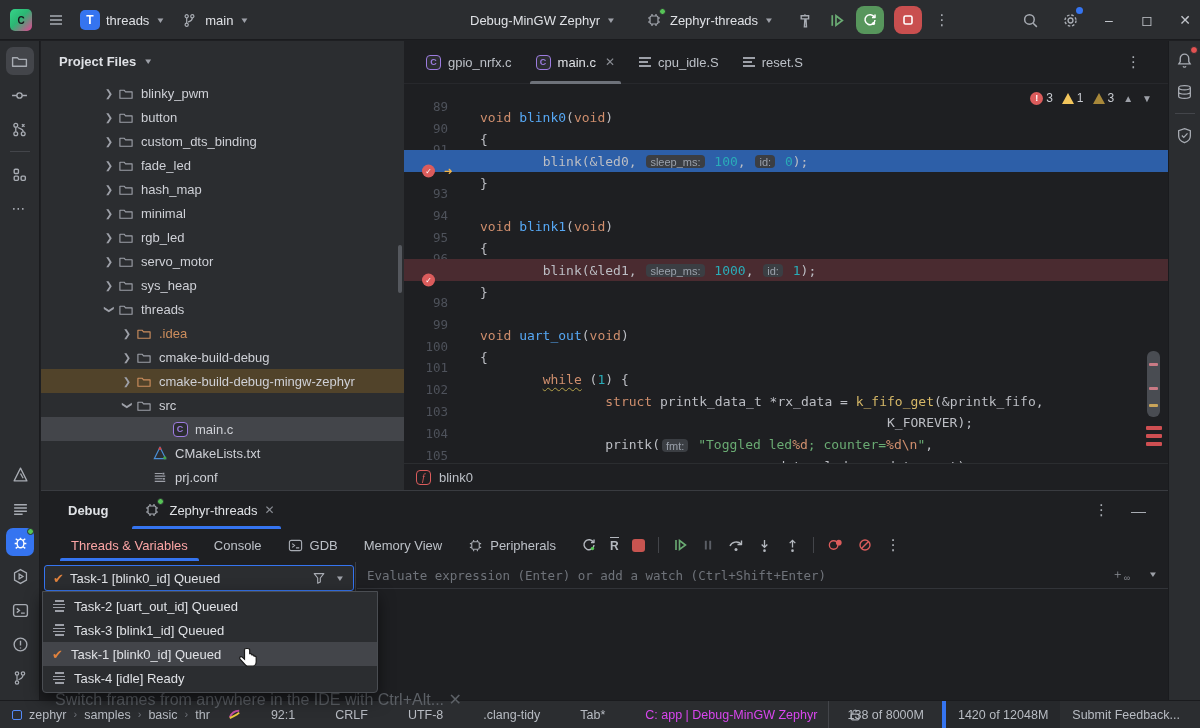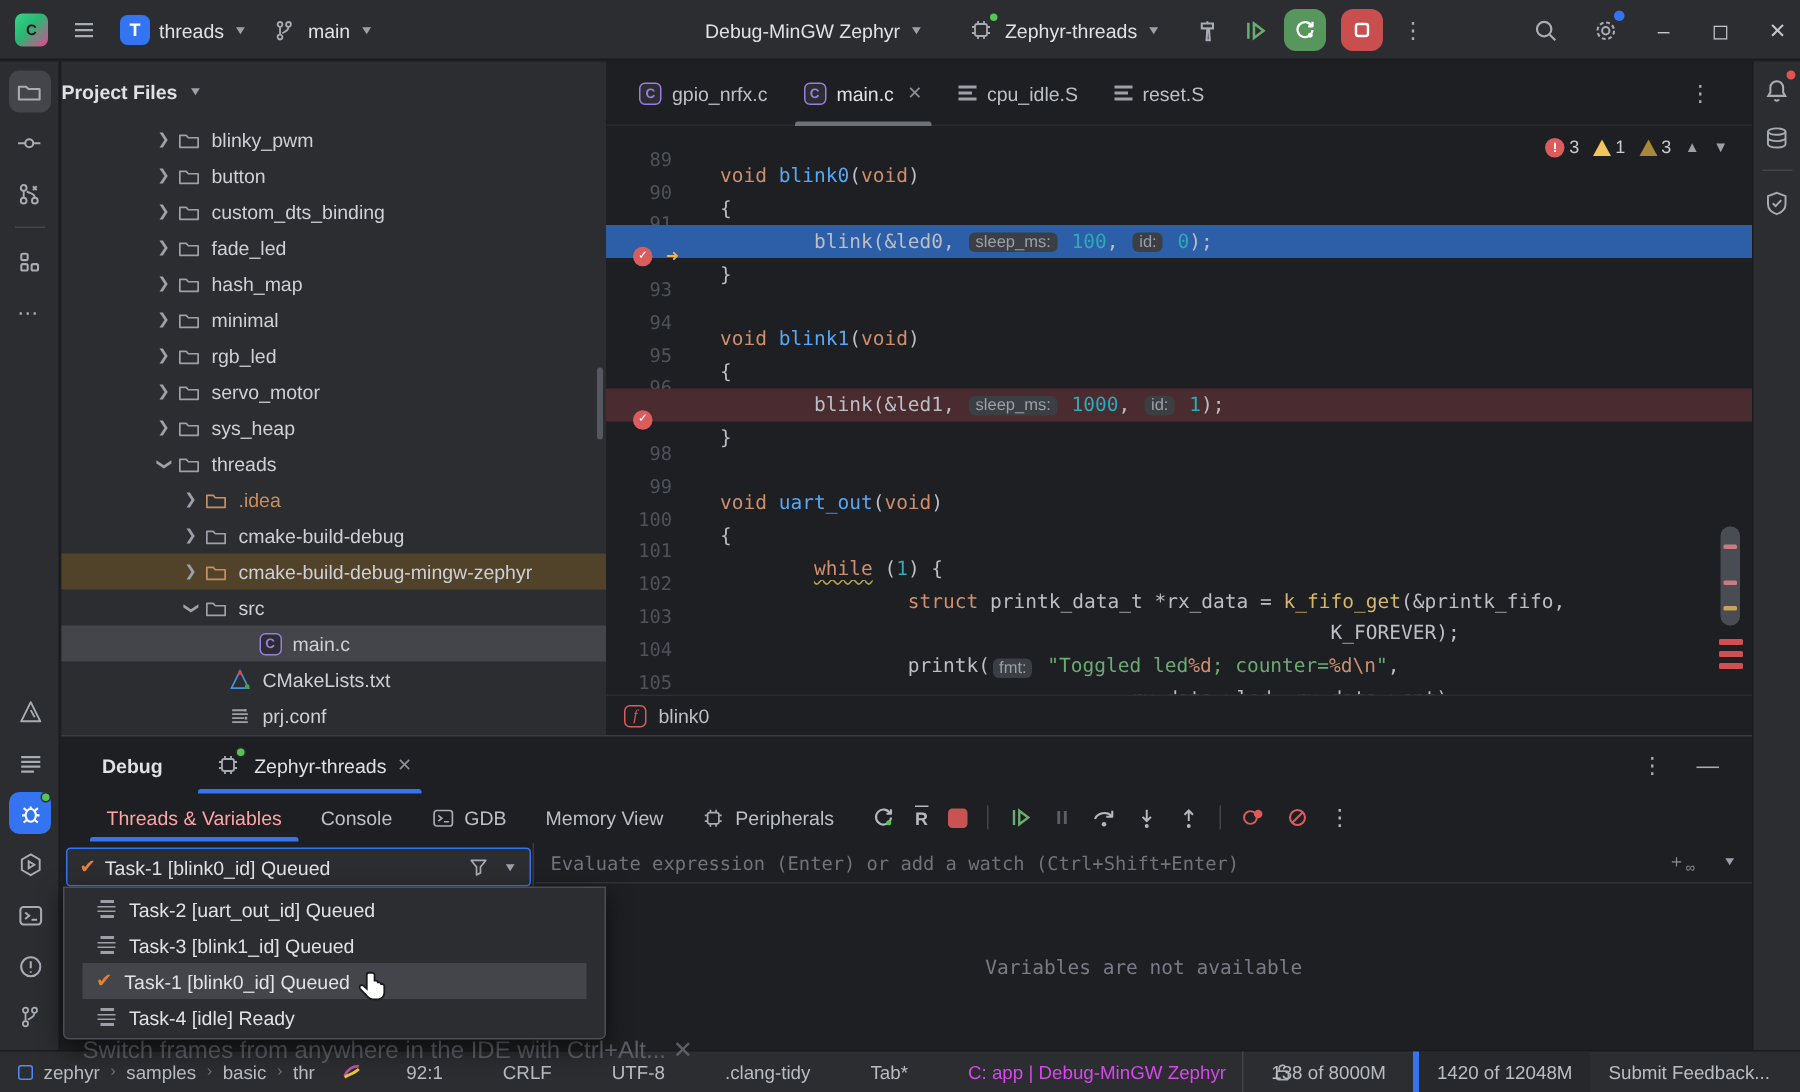--- a/index.html
+++ b/index.html
@@ -37,21 +37,21 @@
   .rail-sep { width:20px; height:1px; background:#43454a; margin:8px auto; }
   .rail-bottom { position:absolute; bottom:2px; left:0; width:40px; }
 
   
   .rightrail { position:absolute; left:1168px; top:41px; width:32px; height:659px; background:#2b2d30; border-left:1px solid #1a1b1e; }
   .rightrail .rail-ic { width:26px; height:26px; }
   .reddot { position:absolute; right:0; top:-1px; width:8px; height:8px; border-radius:50%; background:#e35252; border:1px solid #2b2d30; }
 
   
   .project { position:absolute; left:41px; top:41px; width:363px; height:449px; background:#2b2d30; }
-  .proj-head { height:40px; display:flex; align-items:center; gap:7px; font-weight:bold; color:#dfe1e5; }
+  .proj-head { height:40px; display:flex; align-items:center; padding-left:18px; gap:7px; font-weight:bold; color:#dfe1e5; }
   .tree { position:relative; }
   .trow { height:24px; display:flex; align-items:center; color:#ced0d6; position:relative; white-space:nowrap; }
   .trow.sel { background:#43454a; }
   .trow.excl { background:#51432a; }
   .t-chev { width:16px; font-size:10px; color:#9da0a8; text-align:center; flex:none; }
   .t-chev.exp { transform:rotate(90deg); }
   .t-ic { width:18px; height:16px; flex:none; display:flex; align-items:center; justify-content:center; color:#9da0a8; margin-right:6px; }
   .t-ic.orange { color:#cd8e5d; }
   .t-label.orange { color:#cd8e5d; }
   .cbadge { width:15px; height:15px; border:1.5px solid #9d7ce0; border-radius:4px; color:#9d7ce0; font-size:9px; font-weight:bold;
@@ -118,22 +118,22 @@
   .dtoolbar { display:flex; align-items:center; gap:13px; margin-left:12px; color:#b4b8bf; }
   .dtoolbar .sep { width:1px; height:16px; background:#43454a; }
   .stopsq { width:13px; height:13px; background:#c75450; border-radius:3px; }
 
   .dcontent { position:absolute; left:0; top:71px; width:1127px; height:139px; }
   .dleft { position:absolute; left:0; top:0; width:315px; height:139px; border-right:1px solid #393b40; }
   .combo { position:absolute; left:3px; top:3px; width:310px; height:26px; background:#2b2d30; border:1.5px solid #3574f0; border-radius:3px;
     display:flex; align-items:center; gap:6px; padding:0 8px; color:#dfe1e5; }
   .checkmark { color:#e0823d; font-weight:bold; }
   .combo .grow { flex:1; }
-  .dropdown { position:absolute; left:1px; top:29px; width:362px; background:#2b2d30; border:1px solid #4a4d52; border-radius:0 0 4px 4px;
-    box-shadow:0 6px 16px rgba(0,0,0,.55); padding:2px 12px; z-index:40; }
+  .dropdown { position:absolute; left:1px; top:29px; width:336px; background:#2b2d30; border:1px solid #4a4d52; border-radius:0 0 4px 4px;
+    box-shadow:0 6px 16px rgba(0,0,0,.55); padding:2px 0; z-index:40; }
   .drow { height:24px; display:flex; align-items:center; gap:8px; padding:0 9px; color:#dfe1e5; white-space:nowrap; }
   .drow.hov { background:#43454a; }
   .threadic { display:flex; flex-direction:column; gap:1.6px; width:14px; align-items:center; }
   .threadic i { display:block; width:12px; height:1.6px; background:#9da0a8; }
   .threadic i:nth-child(1){ width:9px; } .threadic i:nth-child(4){ width:9px; }
   .frames-hint { position:absolute; left:14px; top:128px; color:#5c6066; font-size:16px; white-space:nowrap; z-index:10; }
 
   .evalbar { position:absolute; left:316px; top:0; width:811px; height:27px; border-bottom:1px solid #323439;
     display:flex; align-items:center; padding:0 10px; color:#6f737a; font-family:"DejaVu Sans Mono","Liberation Mono",monospace; font-size:12.5px; }
   .evalbar .grow { flex:1; }
@@ -860,21 +860,20 @@
         <div class="frames-hint">Switch frames from anywhere in the IDE with Ctrl+Alt...  ✕</div>
       </div>
       <div class="evalbar">
         <span>Evaluate expression (Enter) or add a watch (Ctrl+Shift+Enter)</span>
         <span class="grow"></span>
         <span class="eval-ic">
           <span style="font-size:12px">＋<sub style="font-size:9px">∞</sub></span>
           <span class="chev">▼</span>
         </span>
       </div>
-      <div class="novars">Variables are not available</div>
     </div>
   </div>
 
   <div class="statusbar">
     <div class="sb-left">
       <span class="bluesq"></span>
       <span style="display:flex;align-items:flex-start;gap:7px">
           <span>zephyr</span>
           <span class="sb-sep">›</span>
           <span>samples</span>

